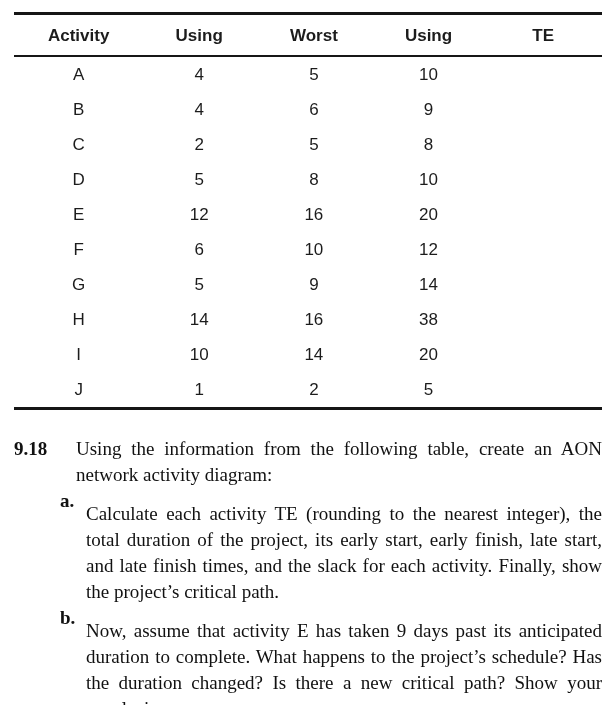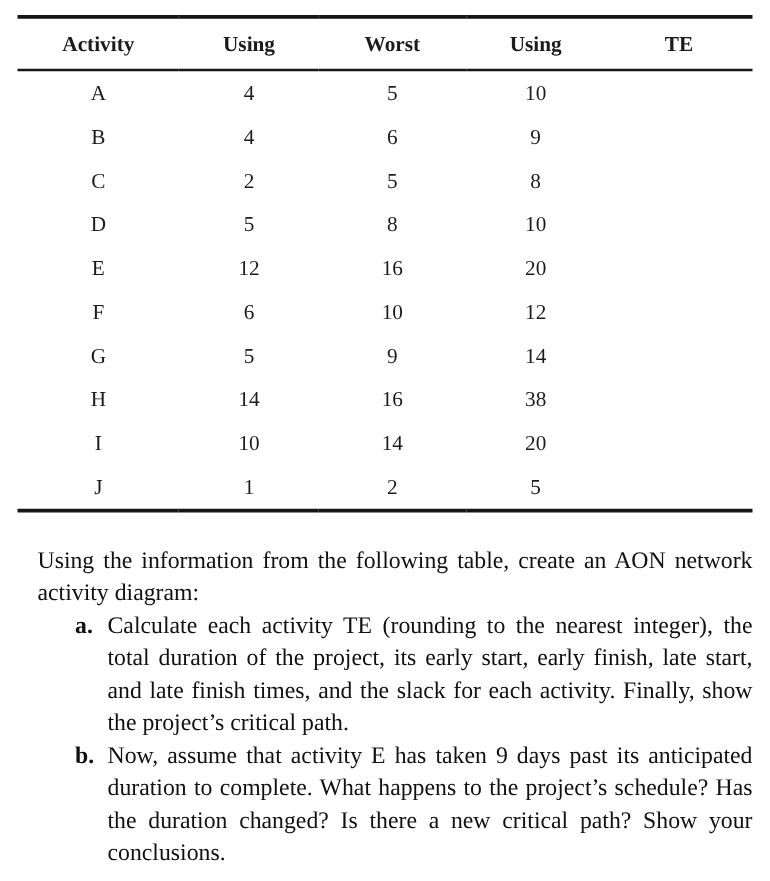--- a/index.html
+++ b/index.html
@@ -15,21 +15,21 @@
     background: #ffffff;
     color: #1a1a1a;
   }
 
   
   table.activity-table {
     width: 100%;
     border-collapse: collapse;
     border-top: 3px solid #161616;
     border-bottom: 3px solid #161616;
-    font-family: Liberation Serif, serif;
+    font-family: Liberation Sans, sans-serif;
     color: #1c1c1c;
   }
   table.activity-table th {
     font-size: 17px;
     font-weight: 700;
     text-align: center;
     padding: 11px 0 9px 0;
     border-bottom: 2px solid #161616;
   }
   table.activity-table td {
@@ -71,20 +71,21 @@
     display: flex;
     margin-top: 0;
   }
   .item-label {
     flex: 0 0 26px;
     font-weight: 700;
   }
   .item-text {
     flex: 1;
     text-align: justify;
+    margin-top: 13px;
   }
 </style>
 </head>
 <body>
 
 <div class="page">
 
   <table class="activity-table">
     <thead>
       <tr>
@@ -164,20 +165,21 @@
         <td>1</td>
         <td>2</td>
         <td>5</td>
         <td></td>
       </tr>
     </tbody>
   </table>
 
   <div class="problem">
     <div class="problem-head">
+      <span class="problem-number">9.18</span>
       <span class="problem-intro">Using the information from the following table, create an AON network activity diagram:</span>
     </div>
     <div class="problem-items">
       <div class="problem-item">
         <span class="item-label">a.</span>
         <span class="item-text">Calculate each activity TE (rounding to the nearest integer), the total duration of the project, its early start, early finish, late start, and late finish times, and the slack for each activity. Finally, show the project’s critical path.</span>
       </div>
       <div class="problem-item">
         <span class="item-label">b.</span>
         <span class="item-text">Now, assume that activity E has taken 9 days past its anticipated duration to complete. What happens to the project’s schedule? Has the duration changed? Is there a new critical path? Show your conclusions.</span>

